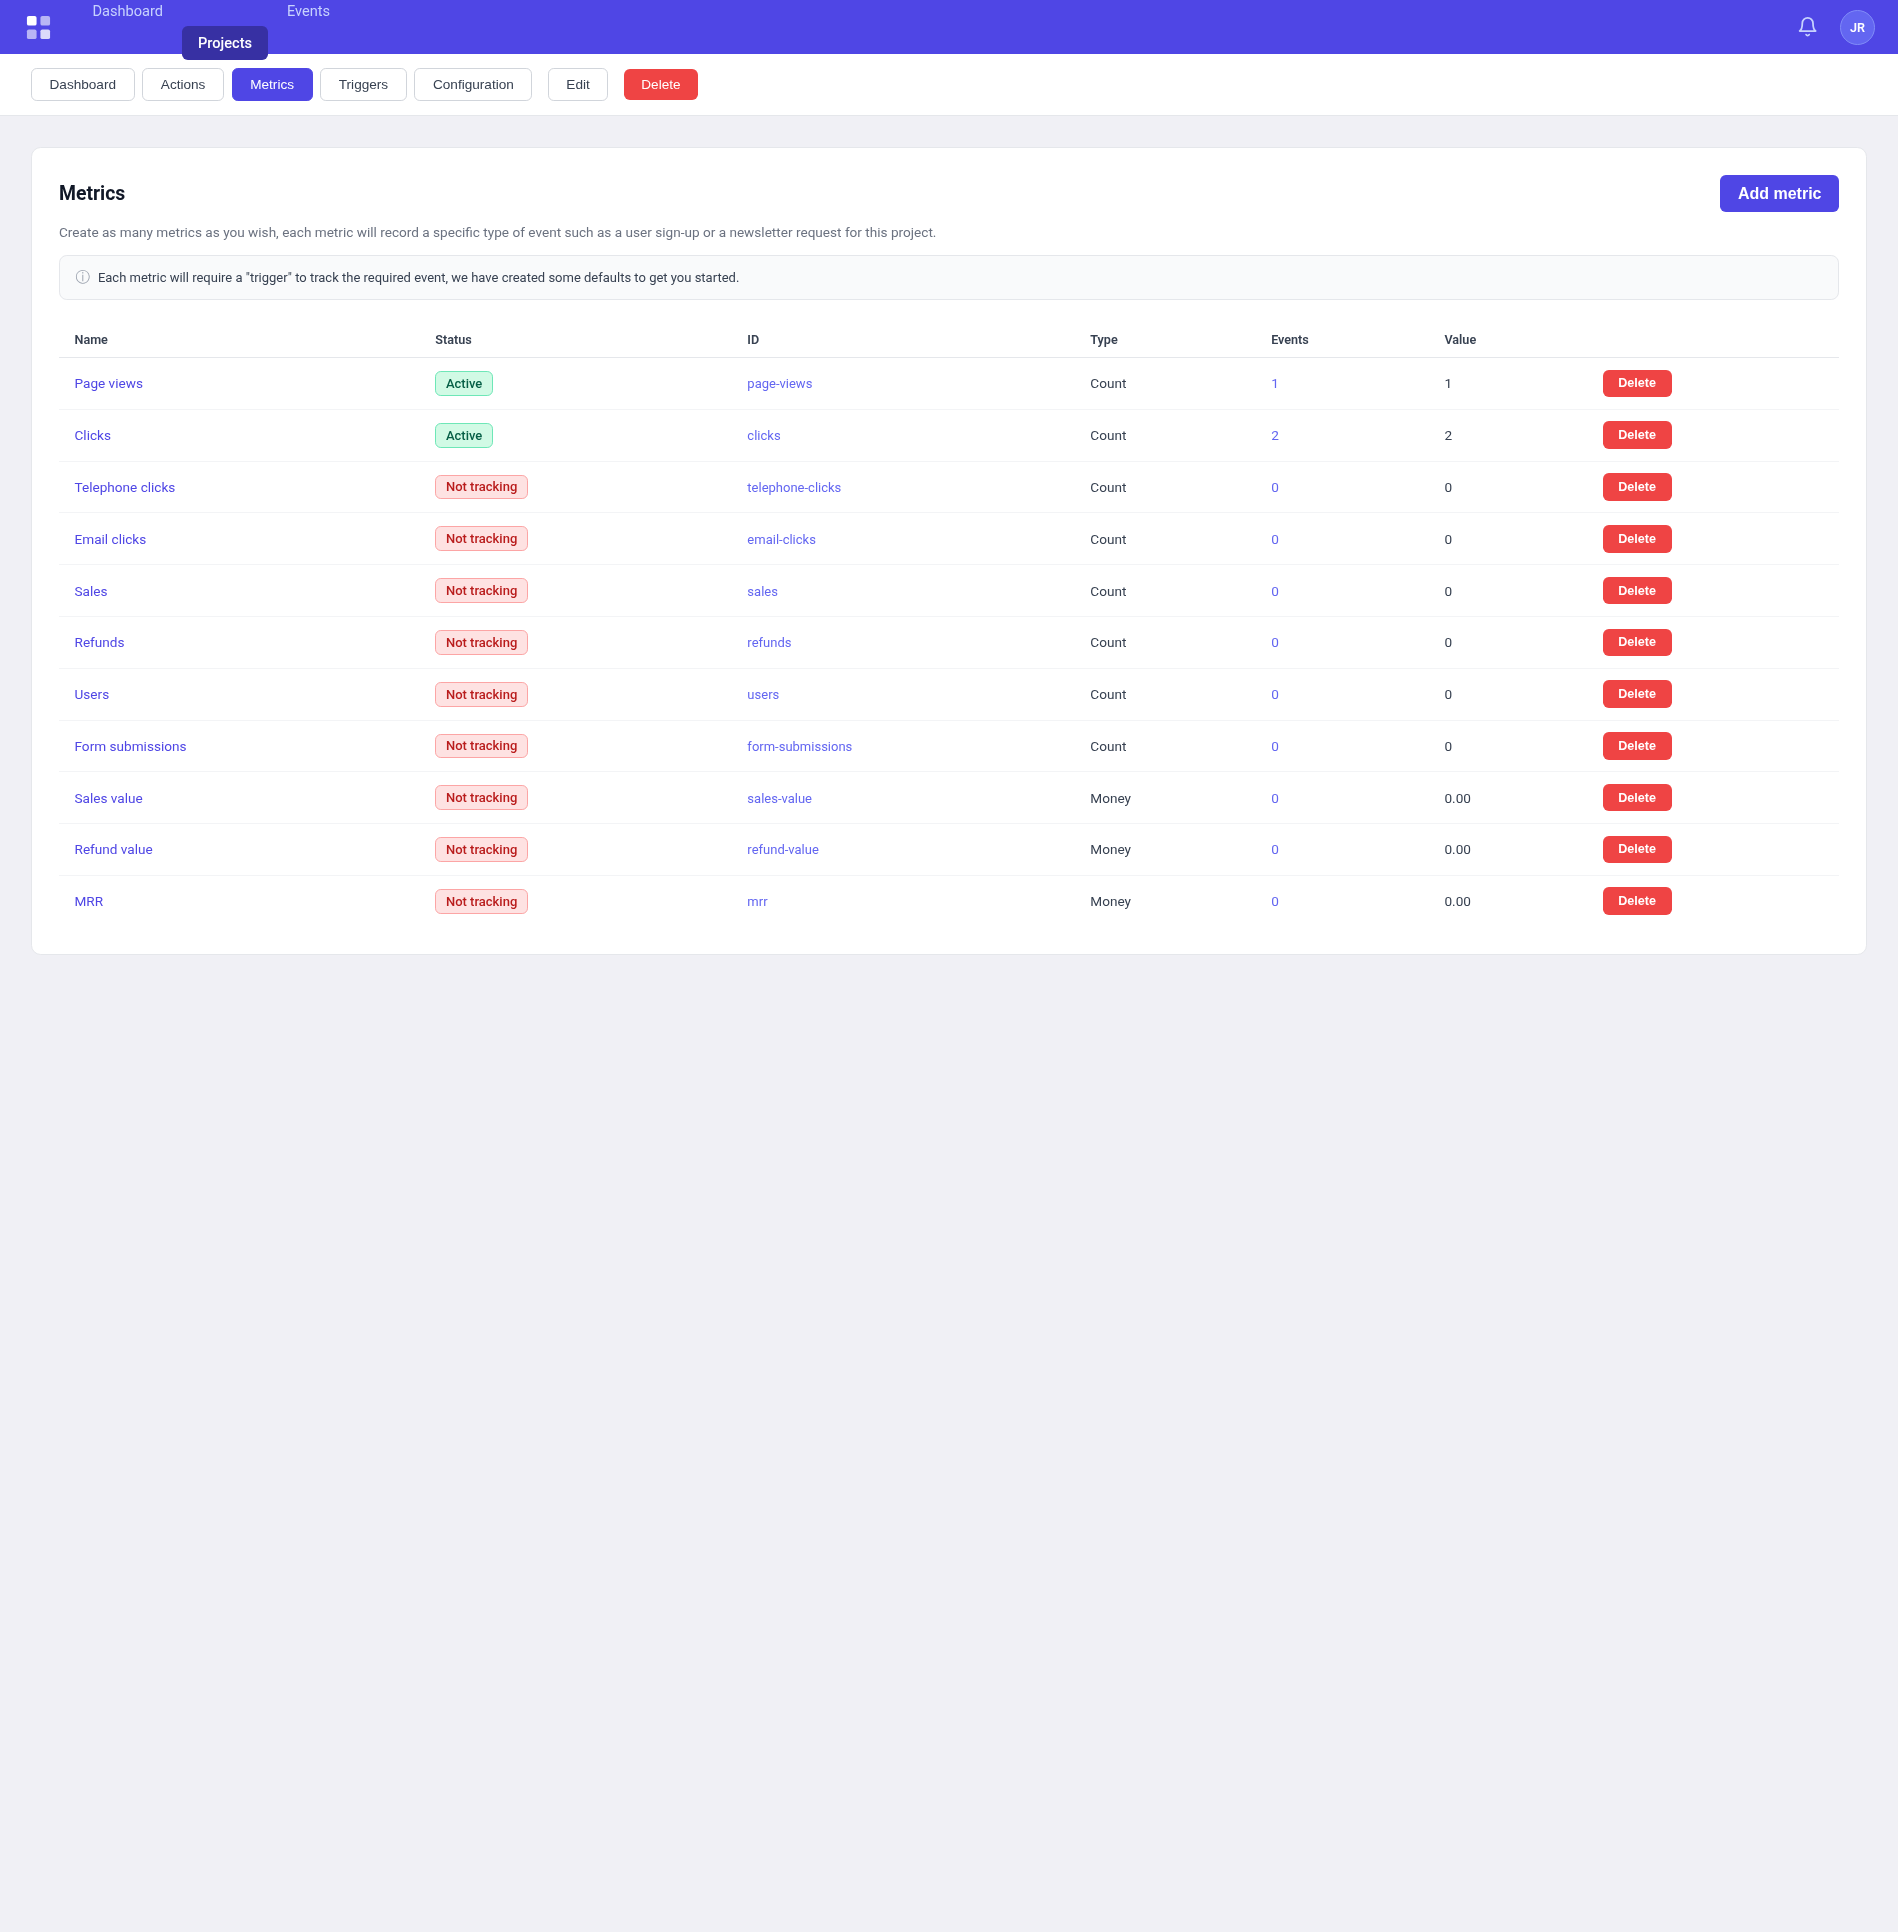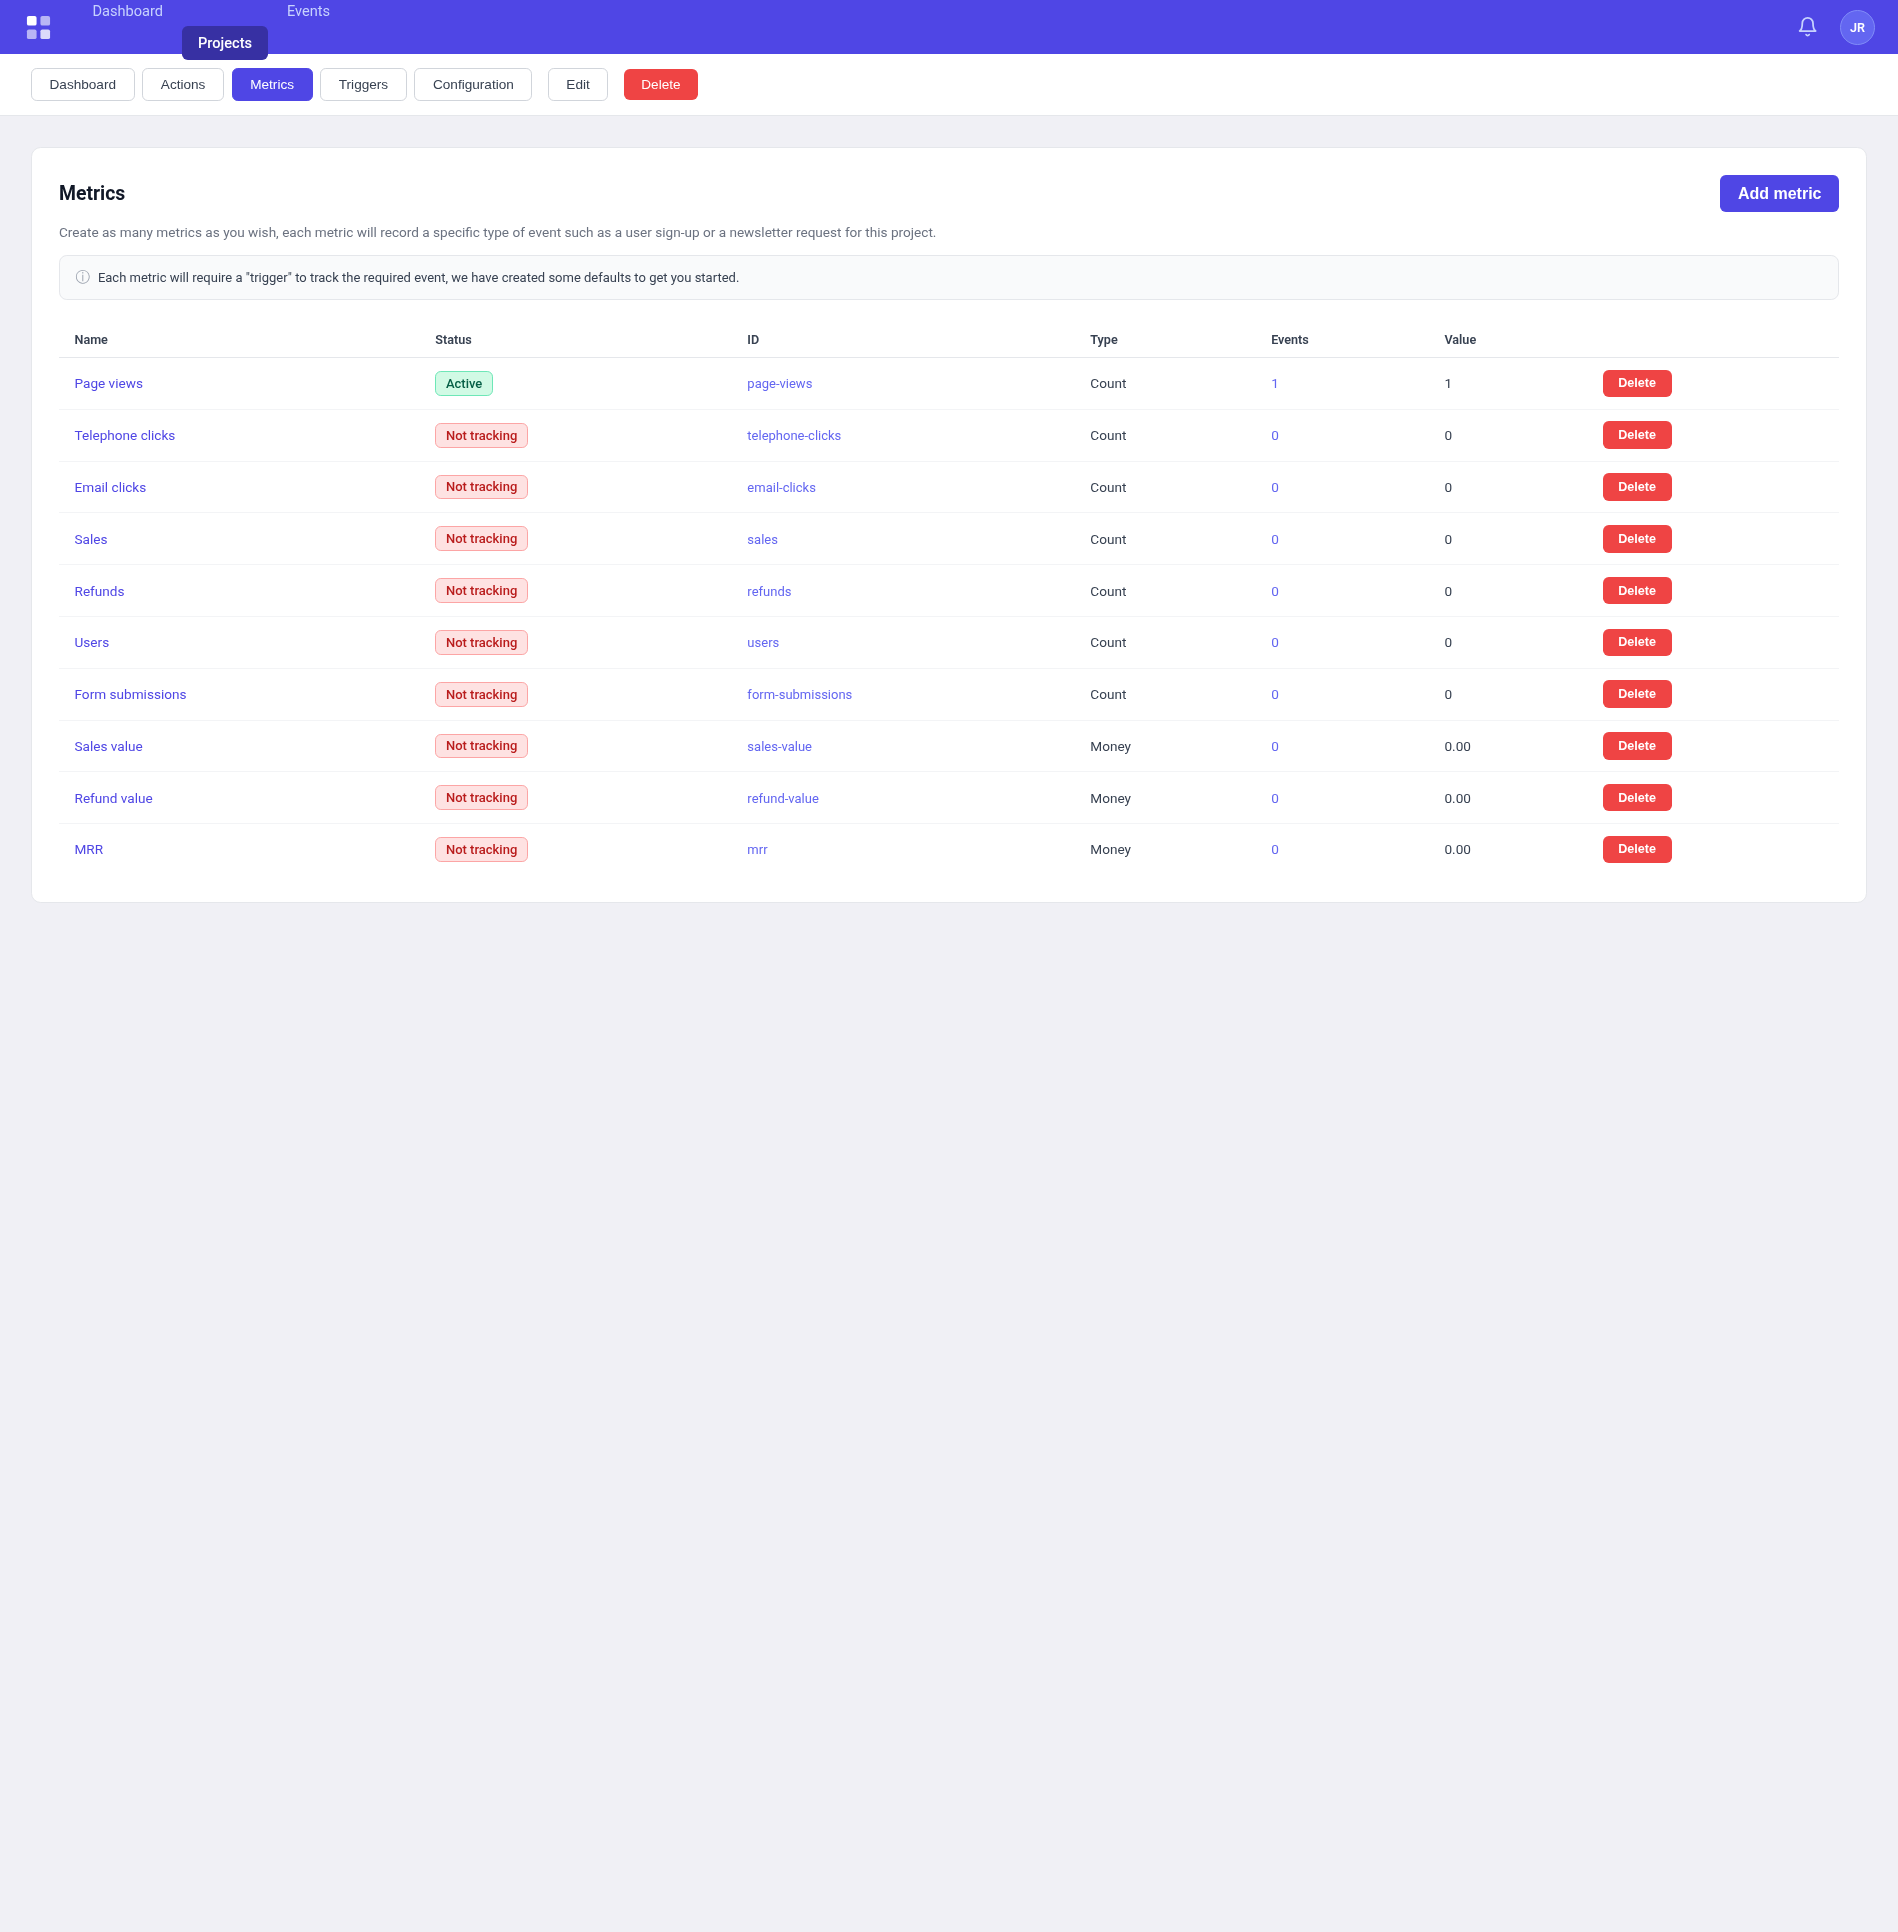--- a/index.html
+++ b/index.html
@@ -320,20 +320,39 @@
     <td>
       <span class="metric-events">1</span>
     </td>
     <td>1</td>
     <td>
       <button class="btn-delete-row">Delete</button>
     </td>
   </tr>
           <tr>
     <td>
+      <a class="metric-name-link">Clicks</a>
+    </td>
+    <td>
+      <span class="badge badge-active">Active</span>
+    </td>
+    <td>
+      <span class="metric-id">clicks</span>
+    </td>
+    <td>Count</td>
+    <td>
+      <span class="metric-events">2</span>
+    </td>
+    <td>2</td>
+    <td>
+      <button class="btn-delete-row">Delete</button>
+    </td>
+  </tr>
+          <tr>
+    <td>
       <a class="metric-name-link">Telephone clicks</a>
     </td>
     <td>
       <span class="badge badge-not-tracking">Not tracking</span>
     </td>
     <td>
       <span class="metric-id">telephone-clicks</span>
     </td>
     <td>Count</td>
     <td>

